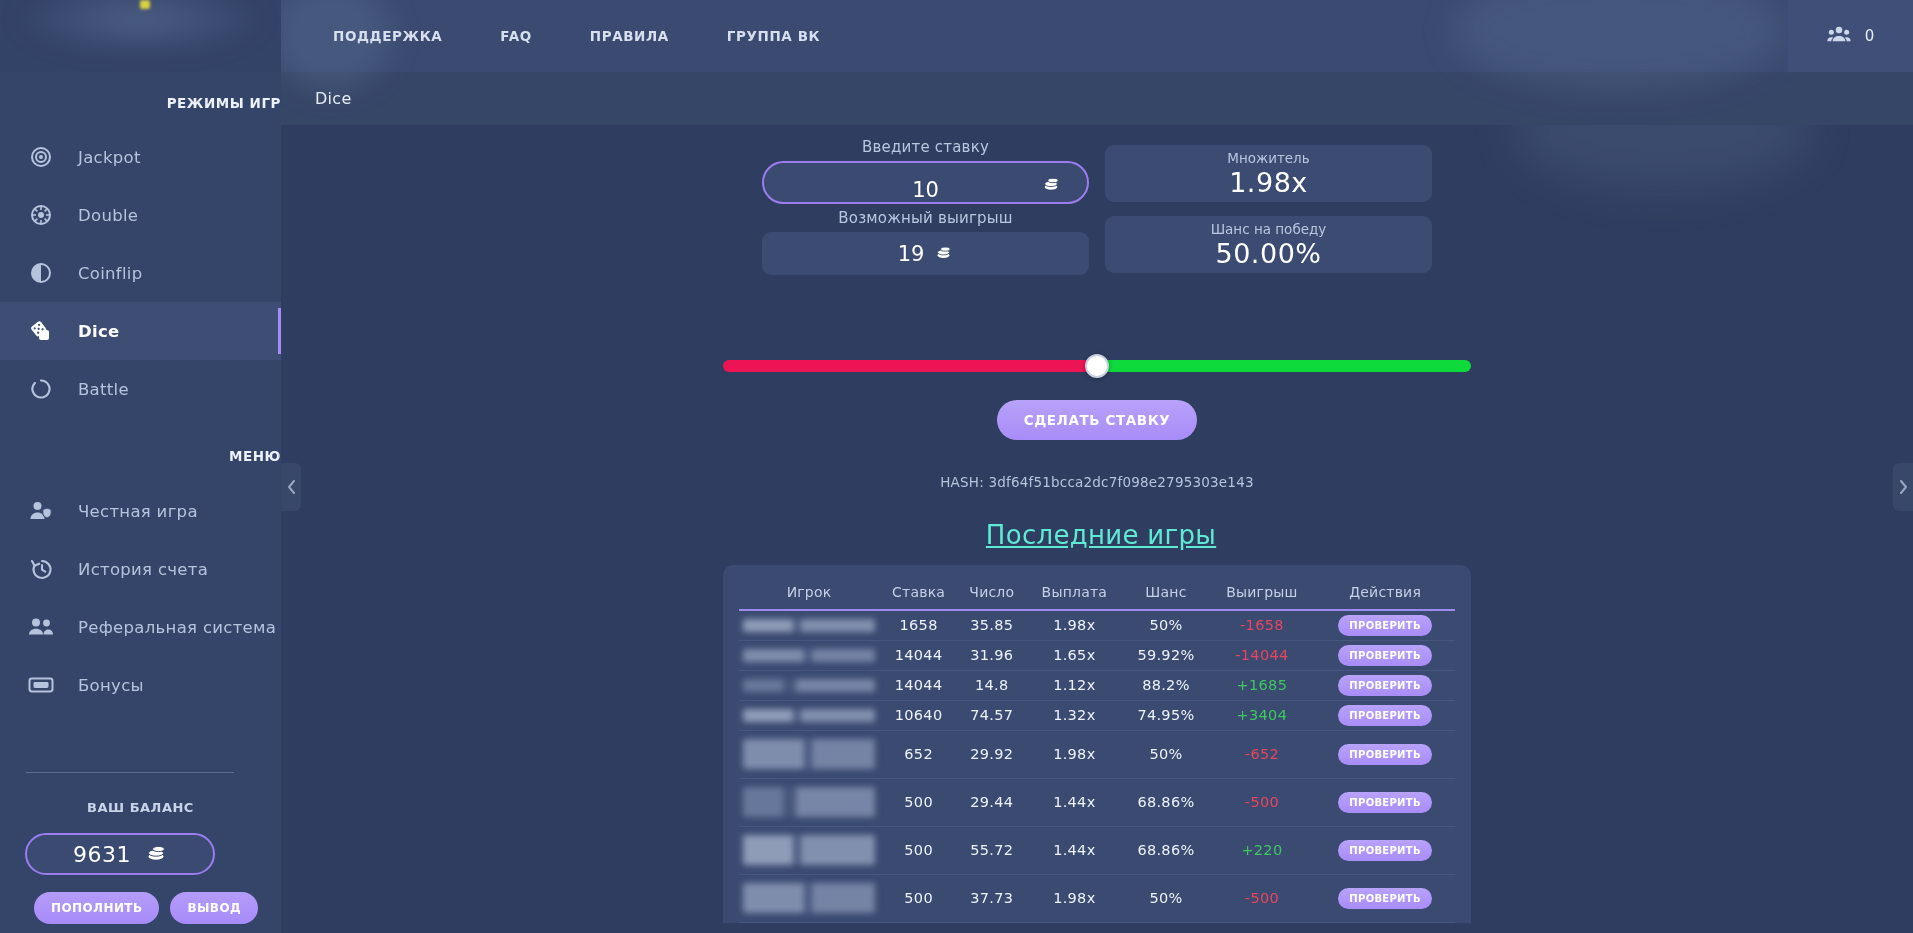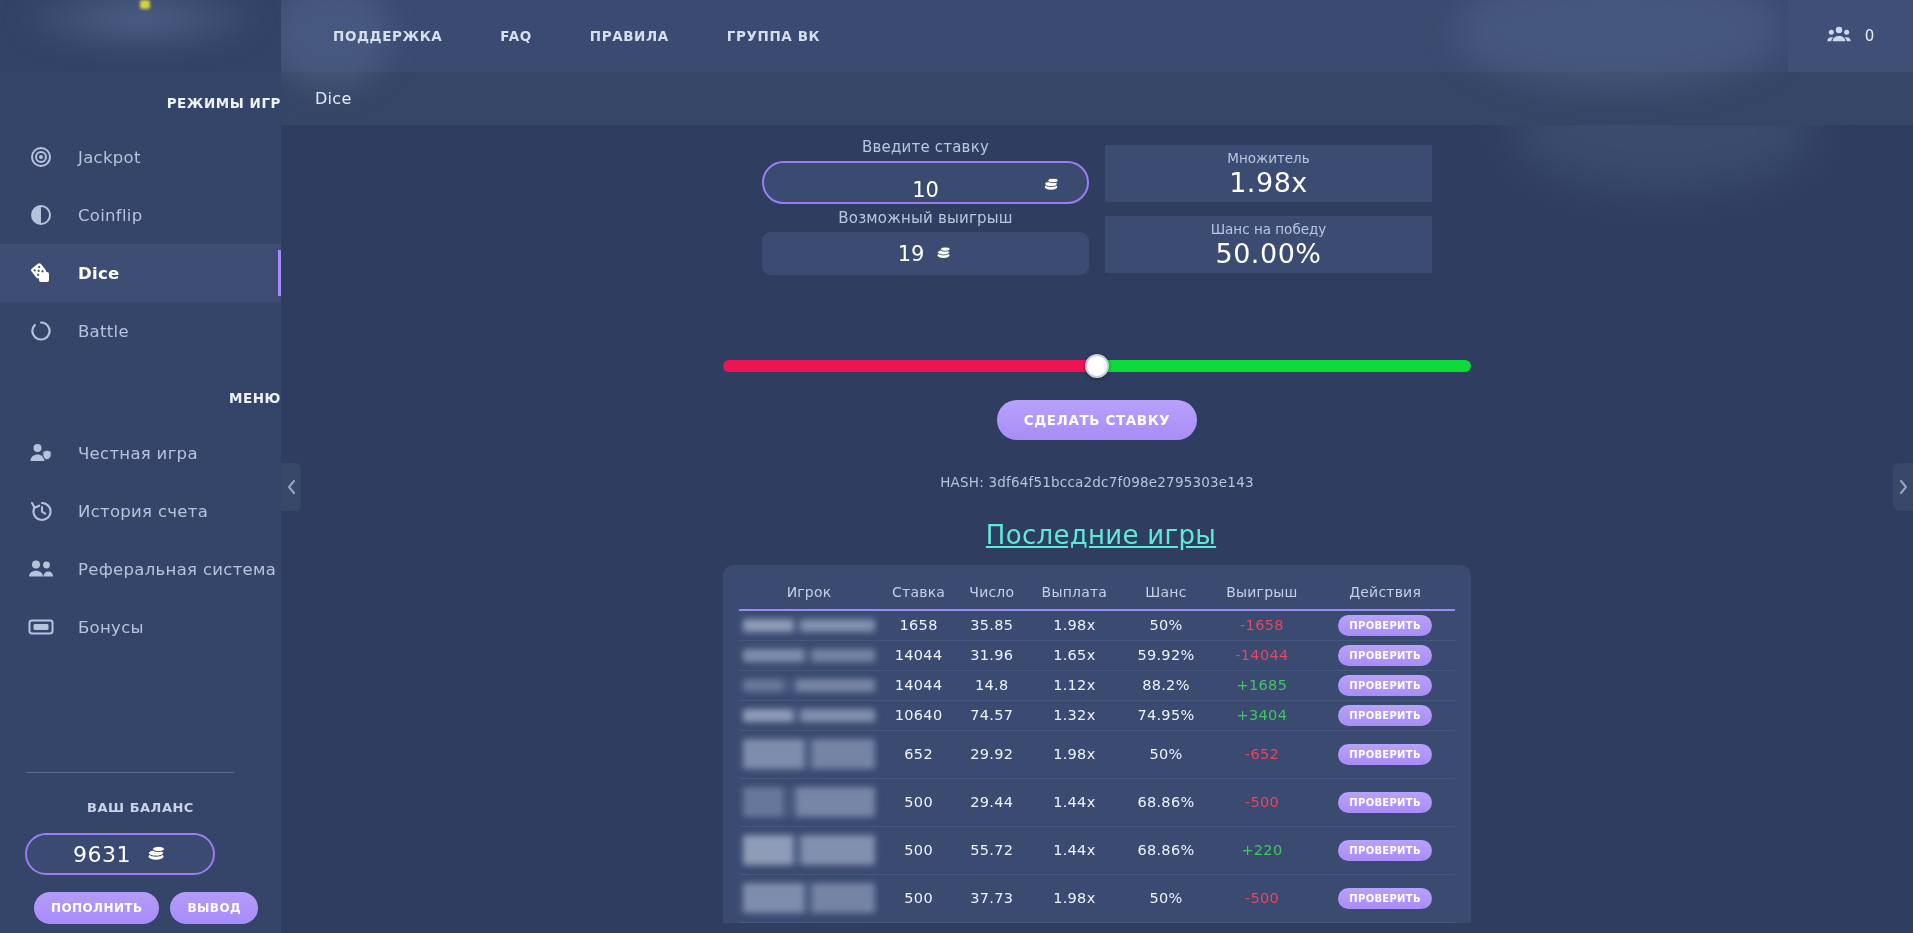--- a/index.html
+++ b/index.html
@@ -199,21 +199,21 @@
   .bet-input .coin { position: absolute; right: 26px; top: 11px; }
   .win-box {
     height: 43px; border-radius: 9px;
     background: #3b4b72;
     display: flex; align-items: center; justify-content: center;
     gap: 10px;
   }
   .win-box .v { font-size: 21px; color: #fff; }
 
   .stat-box {
-    height: 57px; border-radius: 1px;
+    height: 57px; border-radius: 9px;
     background: #3b4b72;
     display: flex; flex-direction: column; align-items: center;
     justify-content: center;
     margin-bottom: 14px;
   }
   .stat-box .lab { font-size: 13.5px; color: #b9c6e0; margin-bottom: 1px; }
   .stat-box .val { font-size: 27px; color: #fff; letter-spacing: .5px; }
 
   
   .slider-wrap {
@@ -322,20 +322,39 @@
     <span class="ico">
       <svg width="22" height="22" viewBox="0 0 22 22">
           <circle cx="11" cy="11" r="9" fill="none" stroke="#b6c3dd" stroke-width="2"></circle>
           <circle cx="11" cy="11" r="5" fill="none" stroke="#b6c3dd" stroke-width="2"></circle>
           <circle cx="11" cy="11" r="2" fill="#b6c3dd"></circle>
         </svg>
     </span>
     <span>Jackpot</span>
   </div>
 
+  <div class="nav-item">
+    <span class="ico">
+      <svg width="22" height="22" viewBox="0 0 22 22">
+          <circle cx="11" cy="11" r="9" fill="none" stroke="#b6c3dd" stroke-width="2"></circle>
+          <circle cx="11" cy="11" r="3" fill="#b6c3dd"></circle>
+          <g stroke="#b6c3dd" stroke-width="1.6">
+            <line x1="11" y1="2" x2="11" y2="6"></line>
+            <line x1="11" y1="16" x2="11" y2="20"></line>
+            <line x1="2" y1="11" x2="6" y2="11"></line>
+            <line x1="16" y1="11" x2="20" y2="11"></line>
+            <line x1="4.6" y1="4.6" x2="7.4" y2="7.4"></line>
+            <line x1="14.6" y1="14.6" x2="17.4" y2="17.4"></line>
+            <line x1="17.4" y1="4.6" x2="14.6" y2="7.4"></line>
+            <line x1="7.4" y1="14.6" x2="4.6" y2="17.4"></line>
+          </g>
+        </svg>
+    </span>
+    <span>Double</span>
+  </div>
 
   <div class="nav-item">
     <span class="ico">
       <svg width="22" height="22" viewBox="0 0 22 22">
           <circle cx="11" cy="11" r="9" fill="none" stroke="#b6c3dd" stroke-width="2"></circle>
           <path d="M11 2 A9 9 0 0 0 11 20 Z" fill="#b6c3dd"></path>
         </svg>
     </span>
     <span>Coinflip</span>
   </div>

